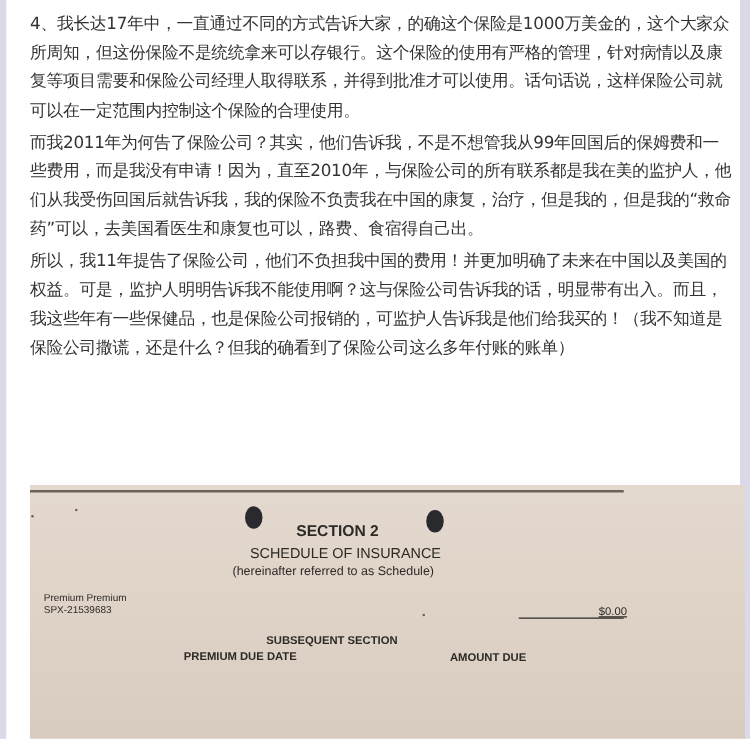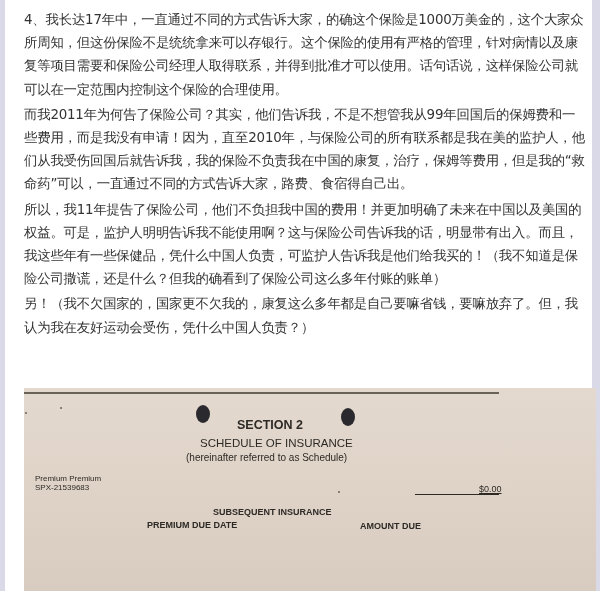--- a/index.html
+++ b/index.html
@@ -53,38 +53,37 @@
   .speck { position: absolute; width: 2px; height: 2px; background: #6a625a; border-radius: 50%; }
 </style>
 </head>
 <body>
 
 <div class="edge-left"></div>
 <div class="edge-right"></div>
 
 <div class="article">
   <p>4、我长达17年中，一直通过不同的方式告诉大家，的确这个保险是1000万美金的，这个大家众所周知，但这份保险不是统统拿来可以存银行。这个保险的使用有严格的管理，针对病情以及康复等项目需要和保险公司经理人取得联系，并得到批准才可以使用。话句话说，这样保险公司就可以在一定范围内控制这个保险的合理使用。</p>
-  <p>而我2011年为何告了保险公司？其实，他们告诉我，不是不想管我从99年回国后的保姆费和一些费用，而是我没有申请！因为，直至2010年，与保险公司的所有联系都是我在美的监护人，他们从我受伤回国后就告诉我，我的保险不负责我在中国的康复，治疗，保姆等费用，但是我的“救命药”可以，一直通过不同的方式告诉大家，路费、食宿得自己出。</p>
-  <p>所以，我11年提告了保险公司，他们不负担我中国的费用！并更加明确了未来在中国以及美国的权益。可是，监护人明明告诉我不能使用啊？这与保险公司告诉我的话，明显带有出入。而且，我这些年有一些保健品，凭什么中国人负责，可监护人告诉我是他们给我买的！（我不知道是保险公司撒谎，还是什么？但我的确看到了保险公司这么多年付账的账单）</p>
-  <p>另！（我不欠国家的，国家更不欠我的，康复这么多年都是自己要嘛省钱，要嘛放弃了。但，我认为我在友好运动会受伤，凭什么中国人负责？）</p>
+  <p>而我2011年为何告了保险公司？其实，他们告诉我，不是不想管我从99年回国后的保姆费和一些费用，而是我没有申请！因为，直至2010年，与保险公司的所有联系都是我在美的监护人，他们从我受伤回国后就告诉我，我的保险不负责我在中国的康复，治疗，但是我的，但是我的“救命药”可以，去美国看医生和康复也可以，路费、食宿得自己出。</p>
+  <p>所以，我11年提告了保险公司，他们不负担我中国的费用！并更加明确了未来在中国以及美国的权益。可是，监护人明明告诉我不能使用啊？这与保险公司告诉我的话，明显带有出入。而且，我这些年有一些保健品，也是保险公司报销的，可监护人告诉我是他们给我买的！（我不知道是保险公司撒谎，还是什么？但我的确看到了保险公司这么多年付账的账单）</p>
 </div>
 
 <div class="photo">
   <div class="topline"></div>
   <div class="speck" style="left:1px;top:24px;"></div>
   <div class="speck" style="left:36px;top:19px;"></div>
   <div class="speck" style="left:314px;top:103px;"></div>
   <div class="punch-hole" style="left:172px;top:17px;"></div>
   <div class="punch-hole" style="left:317px;top:20px;"></div>
 
   <div class="doc-text section-title">SECTION 2</div>
   <div class="doc-text schedule-title">SCHEDULE OF INSURANCE</div>
   <div class="doc-text schedule-sub">(hereinafter referred to as Schedule)</div>
   <div class="doc-text initial-premium">
     <div>Premium Premium</div>
     <div>SPX-21539683</div>
   </div>
   <div class="amount-line"></div>
   <div class="doc-text amount-value">$0.00</div>
-  <div class="doc-text subsequent">SUBSEQUENT INSURANCE</div>
+  <div class="doc-text subsequent">SUBSEQUENT SECTION</div>
   <div class="doc-text due-date">PREMIUM DUE DATE</div>
   <div class="doc-text amount-due">AMOUNT DUE</div>
 </div>
 
 </body></html>

